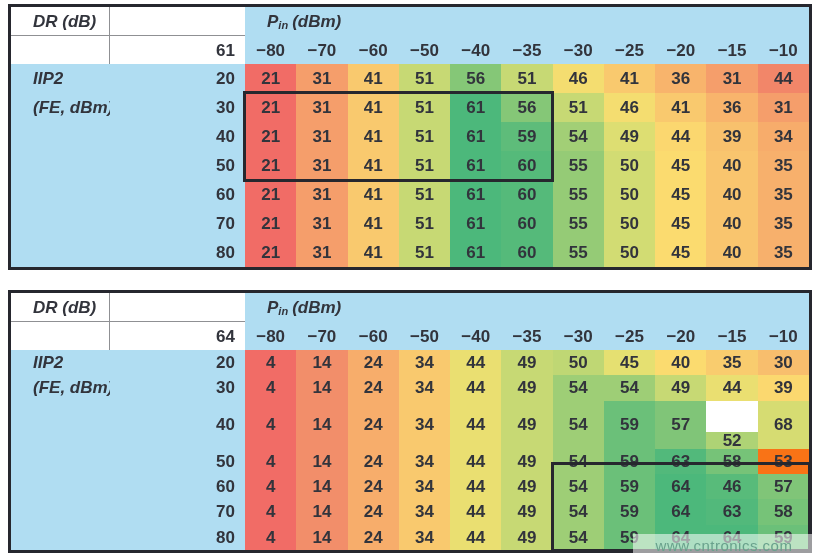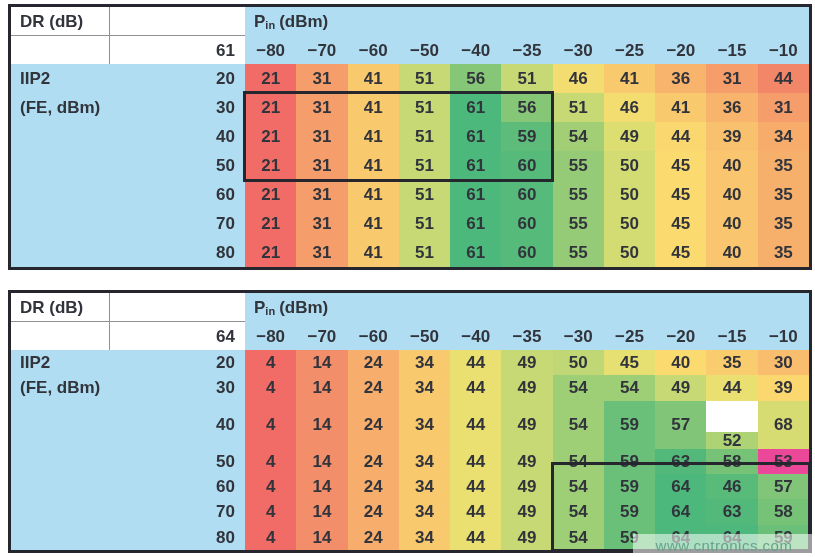--- a/index.html
+++ b/index.html
@@ -13,21 +13,21 @@
     display:grid;grid-template-columns:99px 135px repeat(11,1fr);
     grid-template-rows:29px 28px repeat(7,1fr);
   }
   #table0{top:4px;height:266px;}
   #table1{top:290px;height:263px;}
   .cell{display:flex;align-items:center;font-size:17px;line-height:1;overflow:visible;white-space:nowrap;}
   .wcell{background:#ffffff;}
   .bcell{background:#b0ddf2;}
   .hline{border-bottom:1px solid #8f9093;}
   .vline{border-right:1px solid #8f9093;}
-  .padl{padding-left:9px;}
+  .padl{padding-left:22px;font-style:italic;}
   .right{justify-content:flex-end;padding-right:10px;}
   .center{justify-content:center;}
   .pin-sub{font-size:11px;position:relative;top:4px;}
   .pin-suffix{margin-left:4px;}
   .hl{position:absolute;border:3px solid #26272e;box-sizing:border-box;pointer-events:none;}
   .watermark{
     position:absolute;left:633px;top:534px;width:182px;height:23px;
     background:rgba(255,255,255,0.55);display:flex;align-items:center;justify-content:center;
     font-size:15px;font-weight:400;color:#69a18c;letter-spacing:0.5px;
   }
@@ -215,21 +215,21 @@
       <div class="cell vcell center" style="background: rgb(241, 108, 102);">4</div>
       <div class="cell vcell center" style="background: rgb(242, 142, 106);">14</div>
       <div class="cell vcell center" style="background: rgb(247, 173, 107);">24</div>
       <div class="cell vcell center" style="background: rgb(249, 201, 110);">34</div>
       <div class="cell vcell center" style="background: rgb(234, 223, 113);">44</div>
       <div class="cell vcell center" style="background: rgb(199, 217, 116);">49</div>
       <div class="cell vcell center" style="background: rgb(158, 206, 118);">54</div>
       <div class="cell vcell center" style="background: rgb(107, 192, 121);">59</div>
       <div class="cell vcell center" style="background: rgb(82, 185, 123);">63</div>
       <div class="cell vcell center" style="background: rgb(118, 195, 120);">58</div>
-      <div class="cell vcell center" style="background: #ec4899;">53</div>
+      <div class="cell vcell center" style="background: #f97316;">53</div>
       <div class="cell bcell padl"></div>
       <div class="cell bcell right">60</div>
       <div class="cell vcell center" style="background: rgb(241, 108, 102);">4</div>
       <div class="cell vcell center" style="background: rgb(242, 142, 106);">14</div>
       <div class="cell vcell center" style="background: rgb(247, 173, 107);">24</div>
       <div class="cell vcell center" style="background: rgb(249, 201, 110);">34</div>
       <div class="cell vcell center" style="background: rgb(234, 223, 113);">44</div>
       <div class="cell vcell center" style="background: rgb(199, 217, 116);">49</div>
       <div class="cell vcell center" style="background: rgb(158, 206, 118);">54</div>
       <div class="cell vcell center" style="background: rgb(107, 192, 121);">59</div>

